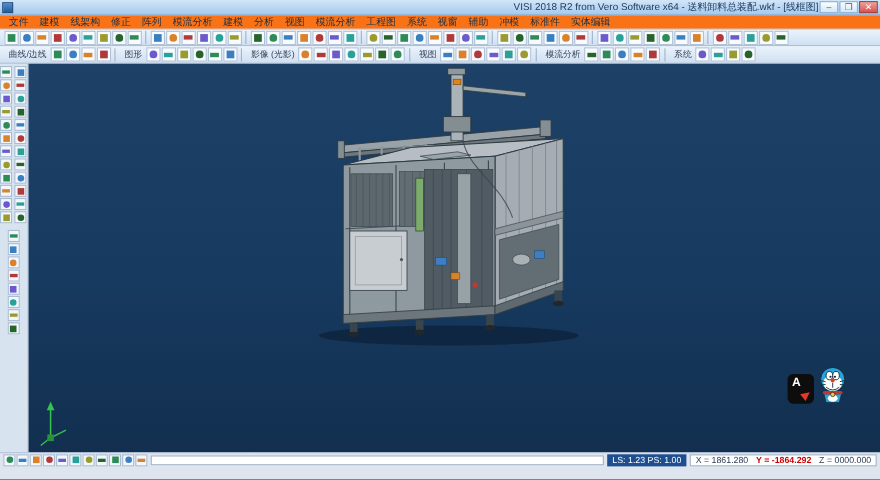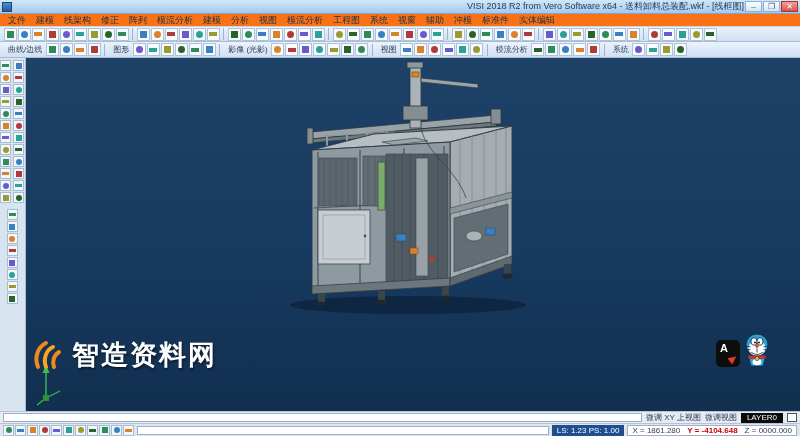--- a/index.html
+++ b/index.html
@@ -616,28 +616,20 @@
 
         <g>
           <line x1="20" y1="340" x2="20" y2="312" stroke="#35c24d" stroke-width="1.4"></line>
           <polygon points="20,307 16.5,315 23.5,315" fill="#35c24d"></polygon>
           <line x1="20" y1="340" x2="34" y2="333" stroke="#35c24d" stroke-width="1.2"></line>
           <line x1="20" y1="340" x2="11" y2="347" stroke="#35c24d" stroke-width="1.2"></line>
           <rect x="17" y="337" width="6" height="6" fill="#2b8f3c"></rect>
         </g>
       </svg>
 
-      <div class="watermark">
-        <svg width="36" height="36" viewBox="0 0 36 36">
-          <path d="M8 30 C4 20 8 10 16 6" stroke="#f08a1e" stroke-width="4" fill="none" stroke-linecap="round"></path>
-          <path d="M16 30 C13 22 16 13 23 10" stroke="#f5a623" stroke-width="4" fill="none" stroke-linecap="round"></path>
-          <path d="M24 30 C22 24 24 18 29 15" stroke="#f08a1e" stroke-width="4" fill="none" stroke-linecap="round"></path>
-        </svg>
-        <span class="text">智造资料网</span>
-      </div>
 
       <div class="badges">
         <div class="badge-a">
           <span class="a">A</span>
           <span class="arrow"></span>
         </div>
         <svg width="26" height="34" viewBox="0 0 26 34">
           <path d="M5 25 h16 l-2 8 h-12 z" fill="#29a3dd" stroke="#14242e" stroke-width="0.6"></path>
           <ellipse cx="13" cy="29" rx="4.5" ry="3.2" fill="#ffffff"></ellipse>
           <circle cx="13" cy="12" r="11" fill="#29a3dd" stroke="#14242e" stroke-width="0.8"></circle>
@@ -648,27 +640,20 @@
           <circle cx="15" cy="9.5" r="1" fill="#14242e"></circle>
           <circle cx="13" cy="13" r="1.8" fill="#d8402a"></circle>
           <path d="M13 15 v4.5 M6.5 14 l-4 -1 M6.5 16.5 l-4 0.5 M19.5 14 l4 -1 M19.5 16.5 l4 0.5 M7 19 q6 5 12 0" stroke="#14242e" stroke-width="0.8" fill="none"></path>
           <rect x="4" y="22.5" width="18" height="3" rx="1.5" fill="#c8332b"></rect>
           <circle cx="13" cy="25.6" r="2" fill="#f2c335" stroke="#14242e" stroke-width="0.6"></circle>
         </svg>
       </div>
     </div>
   </div>
 
-  <div class="status1">
-    <div class="sunken"></div>
-    <span>微调 XY 上视图</span>
-    <span>微调视图</span>
-    <span class="chip-dark">LAYER0</span>
-    <span class="layer-color"></span>
-  </div>
 
   <div class="status2">
     <span style="display:flex;gap:1px;">
         <span class="st-icon">
           <i class="g g1" style="background: rgb(46, 139, 87);"></i>
         </span>
         <span class="st-icon">
           <i class="g g2" style="background: rgb(58, 127, 193);"></i>
         </span>
         <span class="st-icon">
@@ -696,18 +681,18 @@
           <i class="g g1" style="background: rgb(58, 127, 193);"></i>
         </span>
         <span class="st-icon">
           <i class="g g2" style="background: rgb(217, 130, 43);"></i>
         </span>
       </span>
     <div class="sunken"></div>
     <span class="chip-blue">LS: 1.23 PS: 1.00</span>
     <span class="coords">
       <span><span>X =</span> <span>1861.280</span></span>
-      <span class="coord-y"><span>Y =</span> <span>-4104.648</span></span>
+      <span class="coord-y"><span>Y =</span> <span>-1864.292</span></span>
       <span><span>Z =</span> <span>0000.000</span></span>
     </span>
   </div>
 
 </div>
 
 </body></html>

